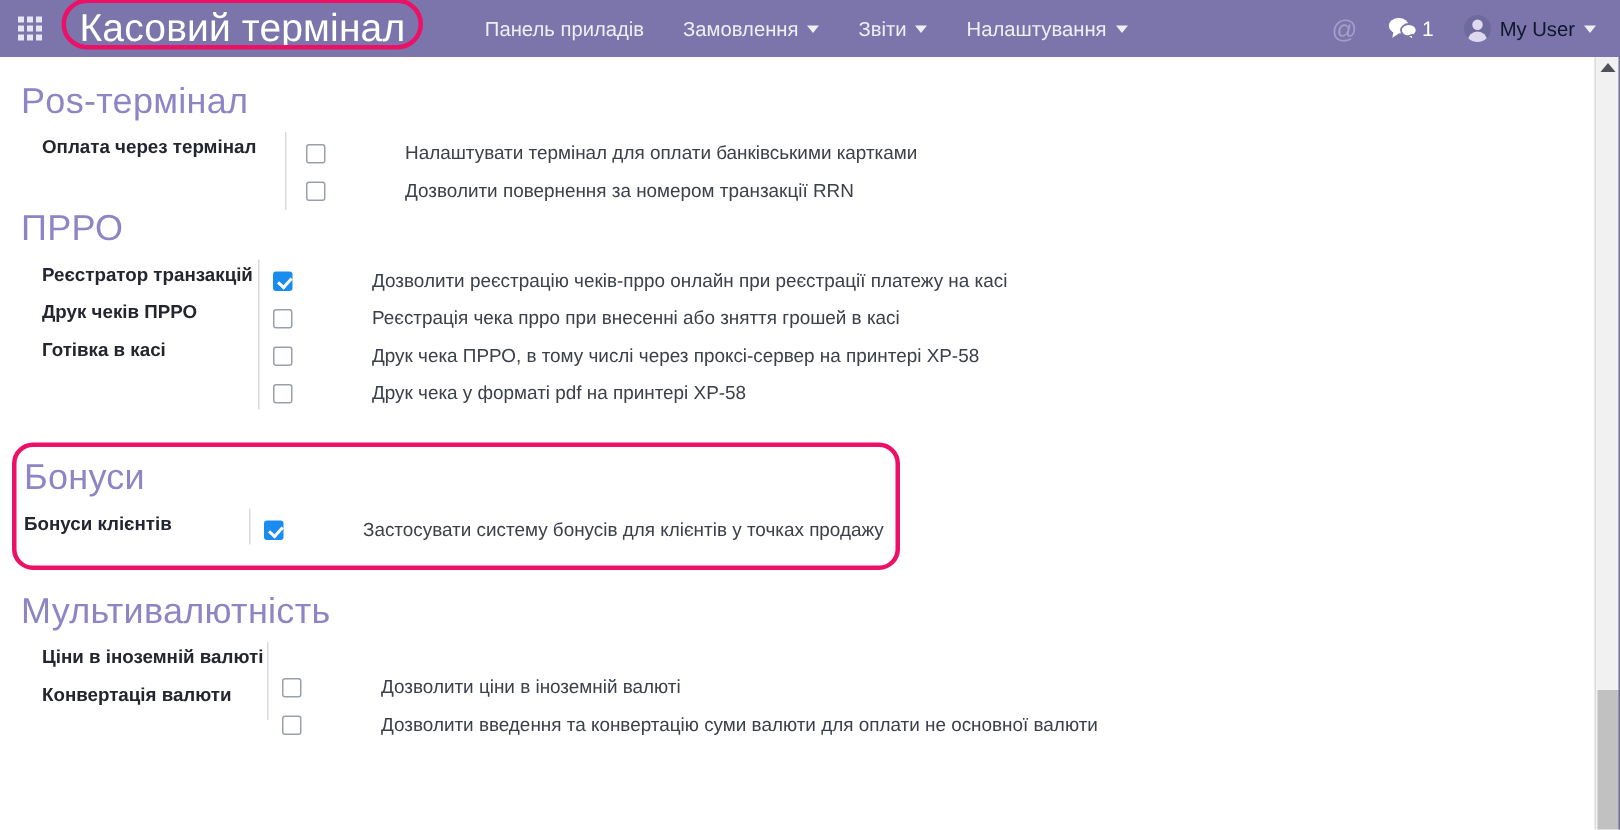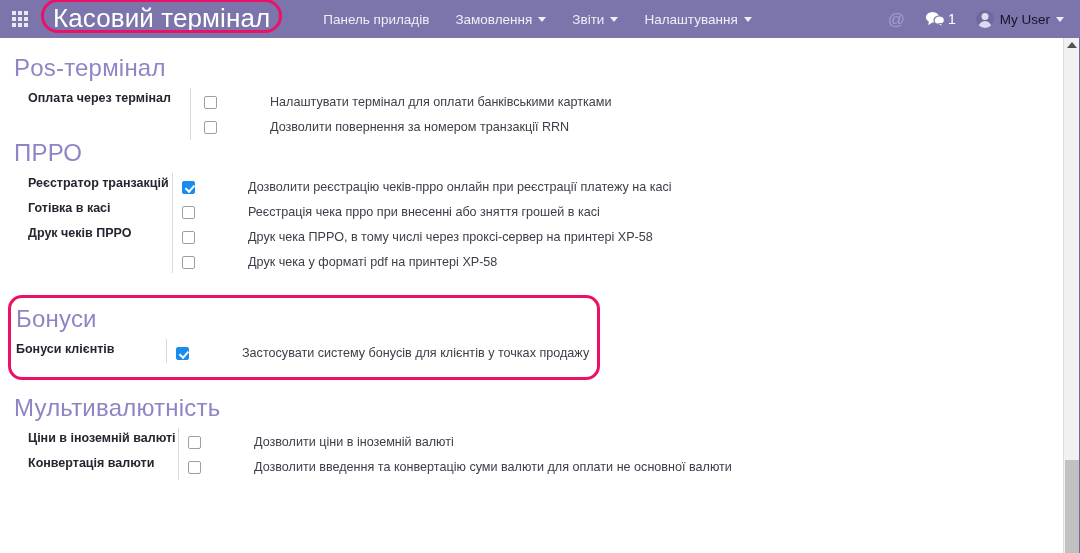--- a/index.html
+++ b/index.html
@@ -330,24 +330,24 @@
 
   <section class="section" id="sec-prro">
     <h2 class="section-title">ПРРО</h2>
     <div class="rows">
       <div class="divider" id="sec-prro-divider"></div>
 
       <div class="setting-row">
         <div class="setting-label">Реєстратор транзакцій</div>
       </div>
       <div class="setting-row">
+        <div class="setting-label">Друк чеків ПРРО</div>
+      </div>
+      <div class="setting-row">
         <div class="setting-label">Готівка в касі</div>
-      </div>
-      <div class="setting-row">
-        <div class="setting-label">Друк чеків ПРРО</div>
       </div>
       <div class="setting-row">
         <div class="setting-label"></div>
       </div>
 
       <div class="checks" style="position:absolute; top:0; left:0; width:100%;">
         <div class="check-line">
           <span class="cbox checked"></span>
           <span class="check-text">Дозволити реєстрацію чеків-прро онлайн при реєстрації платежу на касі</span>
         </div>
@@ -389,21 +389,21 @@
     <div class="rows">
       <div class="divider"></div>
 
       <div class="setting-row">
         <div class="setting-label">Ціни в іноземній валюті</div>
       </div>
       <div class="setting-row">
         <div class="setting-label">Конвертація валюти</div>
       </div>
 
-      <div class="checks" style="position:absolute; top:0; left:0; width:100%;">
+      <div class="checks" style="position:absolute; top:16px; left:0; width:100%;">
         <div class="check-line">
           <span class="cbox"></span>
           <span class="check-text">Дозволити ціни в іноземній валюті</span>
         </div>
         <div class="check-line">
           <span class="cbox"></span>
           <span class="check-text">Дозволити введення та конвертацію суми валюти для оплати не основної валюти</span>
         </div>
       </div>
     </div>

